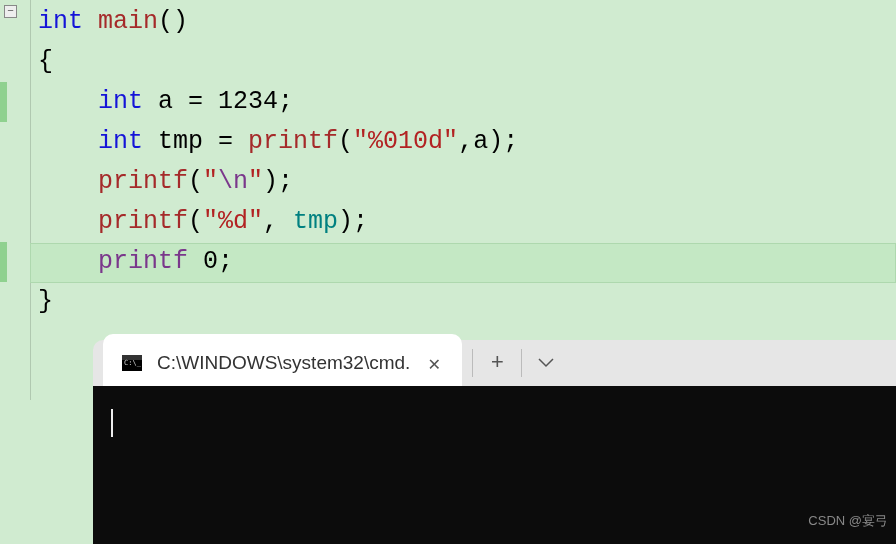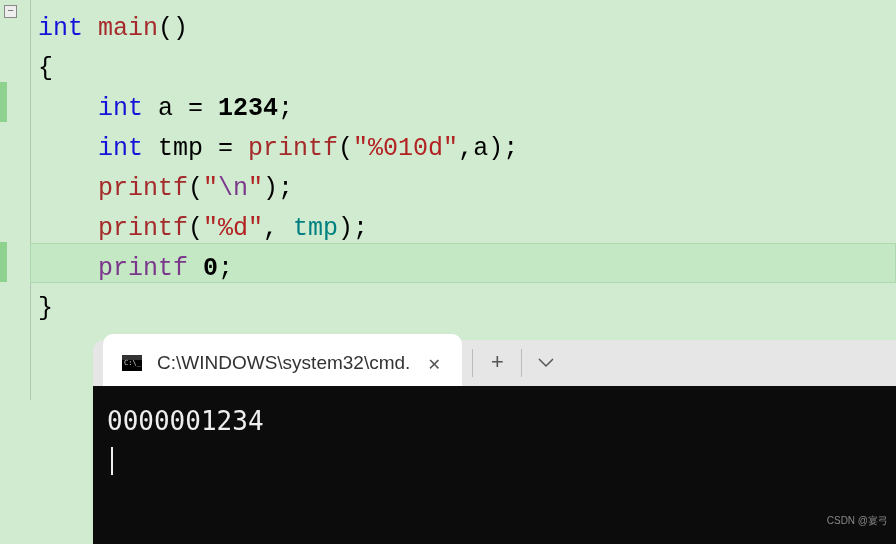--- a/index.html
+++ b/index.html
@@ -43,38 +43,38 @@
       background: #b0c8b0;
     }
     .gutter-highlight {
       position: absolute;
       left: 0;
       width: 7px;
       background: #8fd18f;
     }
     .code-lines {
       padding-left: 38px;
-      padding-top: 9px;
+      padding-top: 2px;
     }
     .line {
       white-space: pre;
       position: relative;
     }
     .hl-line {
       position: absolute;
       left: 30px;
       right: 0;
       height: 40px;
       background: #c4e8c4;
       border: 1px solid #aed8ae;
     }
     .kw { color: #1414d8; }
     .fn { color: #a52a2a; }
     .str { color: #b22222; }
-    .num { color: #000; font-weight: bold; }
+    .num { color: #000; }
     .ident { color: #7a378b; }
     .punct { color: #000; }
     .tmp-color { color: #008080; }
 
     .terminal-window {
       position: absolute;
       left: 93px;
       top: 340px;
       right: 0;
       bottom: 0;
@@ -164,21 +164,21 @@
       width: 2px;
       height: 28px;
       background: #eee;
       vertical-align: middle;
       margin-left: 4px;
     }
     .watermark {
       position: absolute;
       right: 8px;
       bottom: 4px;
-      font-size: 10px;
+      font-size: 13px;
       color: #888;
       font-family: sans-serif;
     }
   </style>
 </head>
 <body>
 
 <div class="editor">
   <div class="fold-icon">
       <span>−</span>
@@ -212,17 +212,16 @@
       <div class="tab-btn">+</div>
       <div style="width:1px;height:28px;background:#bbb;"></div>
       <div class="tab-btn">
         <svg width="16" height="10" viewBox="0 0 16 10">
             <path d="M1 1 L8 8 L15 1" stroke="#555" stroke-width="1.5" fill="none"></path>
           </svg>
       </div>
     </div>
   </div>
   <div class="terminal-body">
-    <div class="term-line">0000001234</div>
     <div class="term-line"><span class="cursor"></span></div>
     <div class="watermark">CSDN @宴弓</div>
   </div>
 </div>
 
 </body></html>

